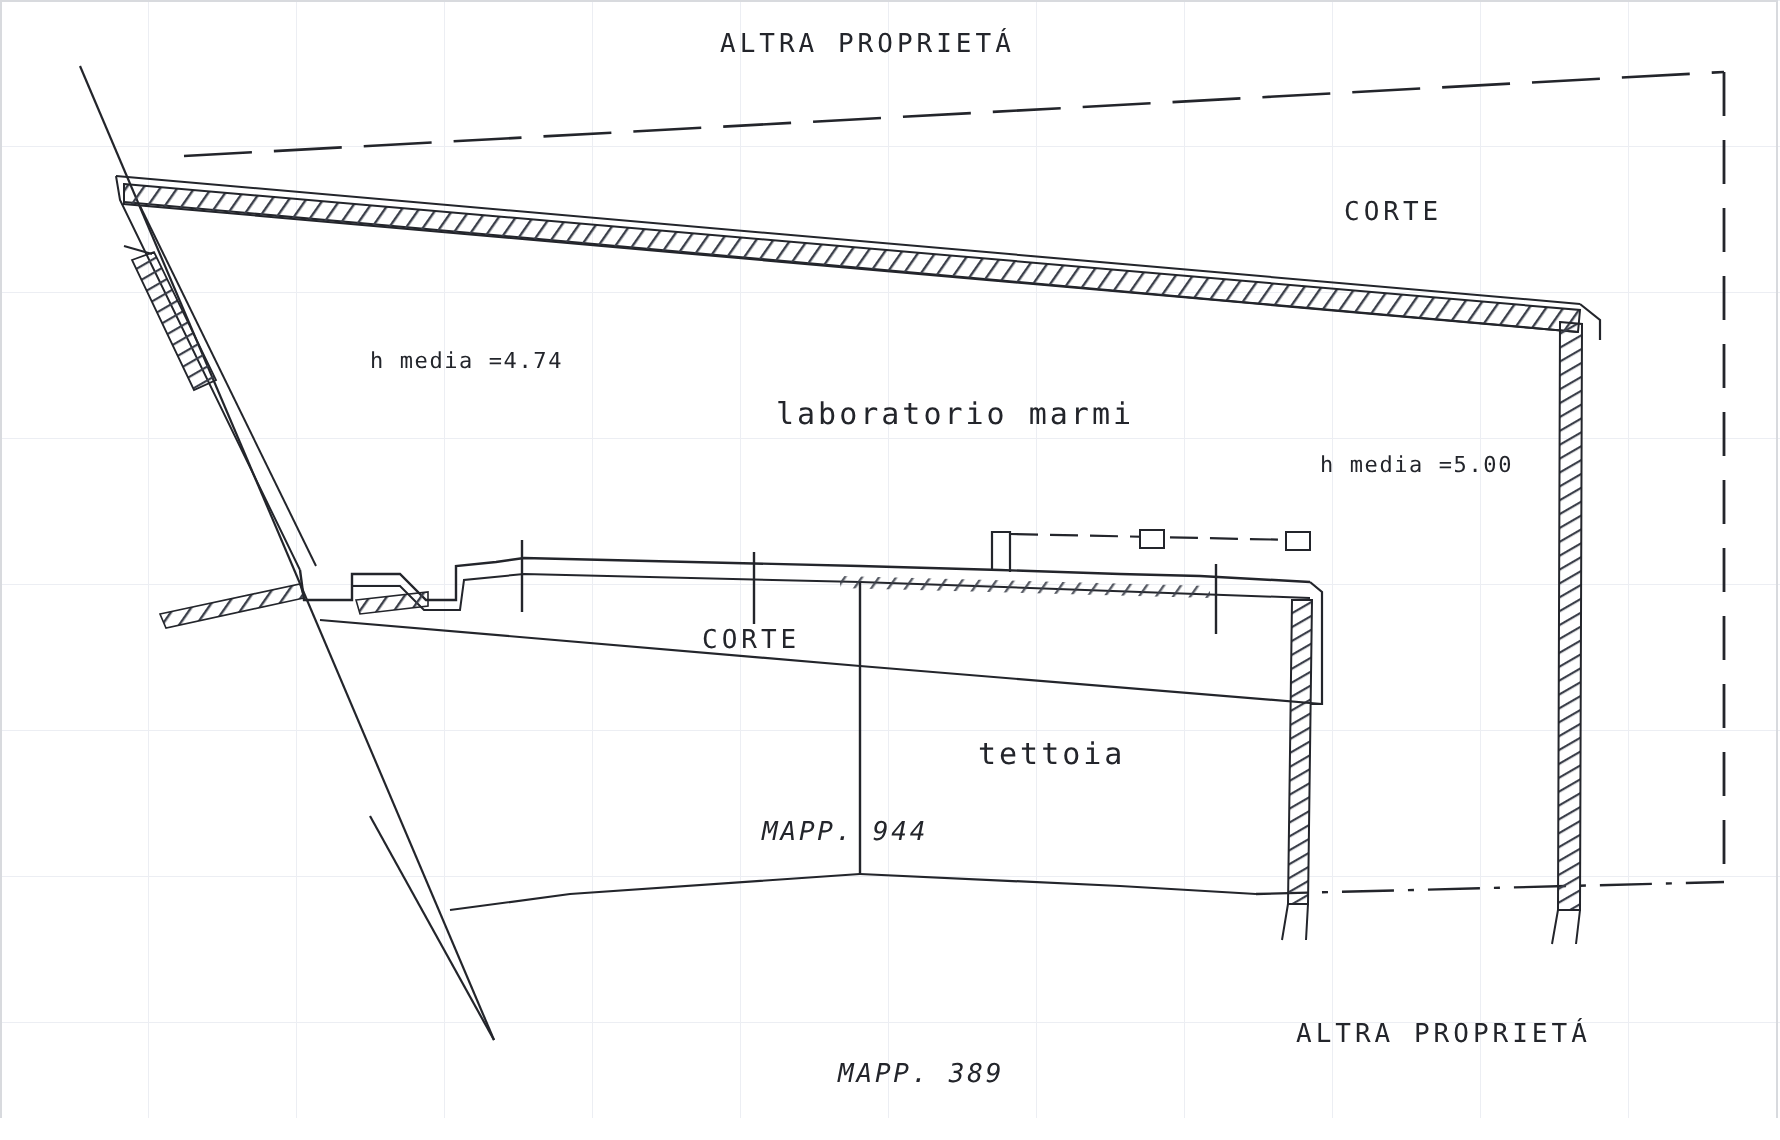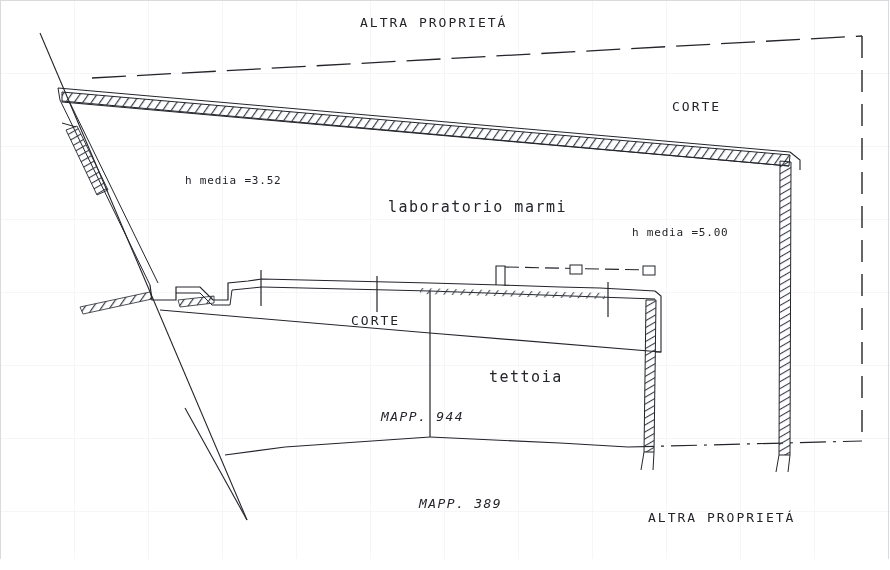--- a/index.html
+++ b/index.html
@@ -116,24 +116,24 @@
       <path d="M430,437 L285,447 L225,455" stroke-width="1.1"></path>
       <path d="M430,437 L560,443 L628,447" stroke-width="1.1"></path>
       <path d="M185,408 L247,520" stroke-width="1.1"></path>
 
     </g>
   </svg>
 
   <div>
     <div class="lbl lbl-caps" style="left:360px;top:15px;">ALTRA PROPRIETÁ</div>
     <div class="lbl lbl-caps" style="left:672px;top:99px;">CORTE</div>
-    <div class="lbl lbl-small" style="left:185px;top:174px;">h media =3.52</div>
+    <div class="lbl lbl-small" style="left:185px;top:174px;">h media =4.74</div>
     <div class="lbl lbl-room" style="left:347px;top:198px;margin-left:41px;">laboratorio marmi</div>
-    <div class="lbl lbl-small" style="left:632px;top:226px;text-align:center;">h media =5.00</div>
+    <div class="lbl lbl-small" style="left:660px;top:226px;text-align:center;">h media =5.00</div>
     <div class="lbl lbl-caps" style="left:351px;top:313px;">CORTE</div>
     <div class="lbl lbl-room" style="left:489px;top:368px;">tettoia</div>
     <div class="lbl lbl-mapp" style="left:381px;top:409px;">MAPP. 944</div>
-    <div class="lbl lbl-mapp" style="left:419px;top:496px;">MAPP. 389</div>
+    <div class="lbl lbl-mapp" style="left:419px;top:530px;">MAPP. 389</div>
     <div class="lbl lbl-caps" style="left:648px;top:510px;">ALTRA PROPRIETÁ</div>
   </div>
 
   <div class="sheet-border"></div>
 </div>
 
 </body></html>

